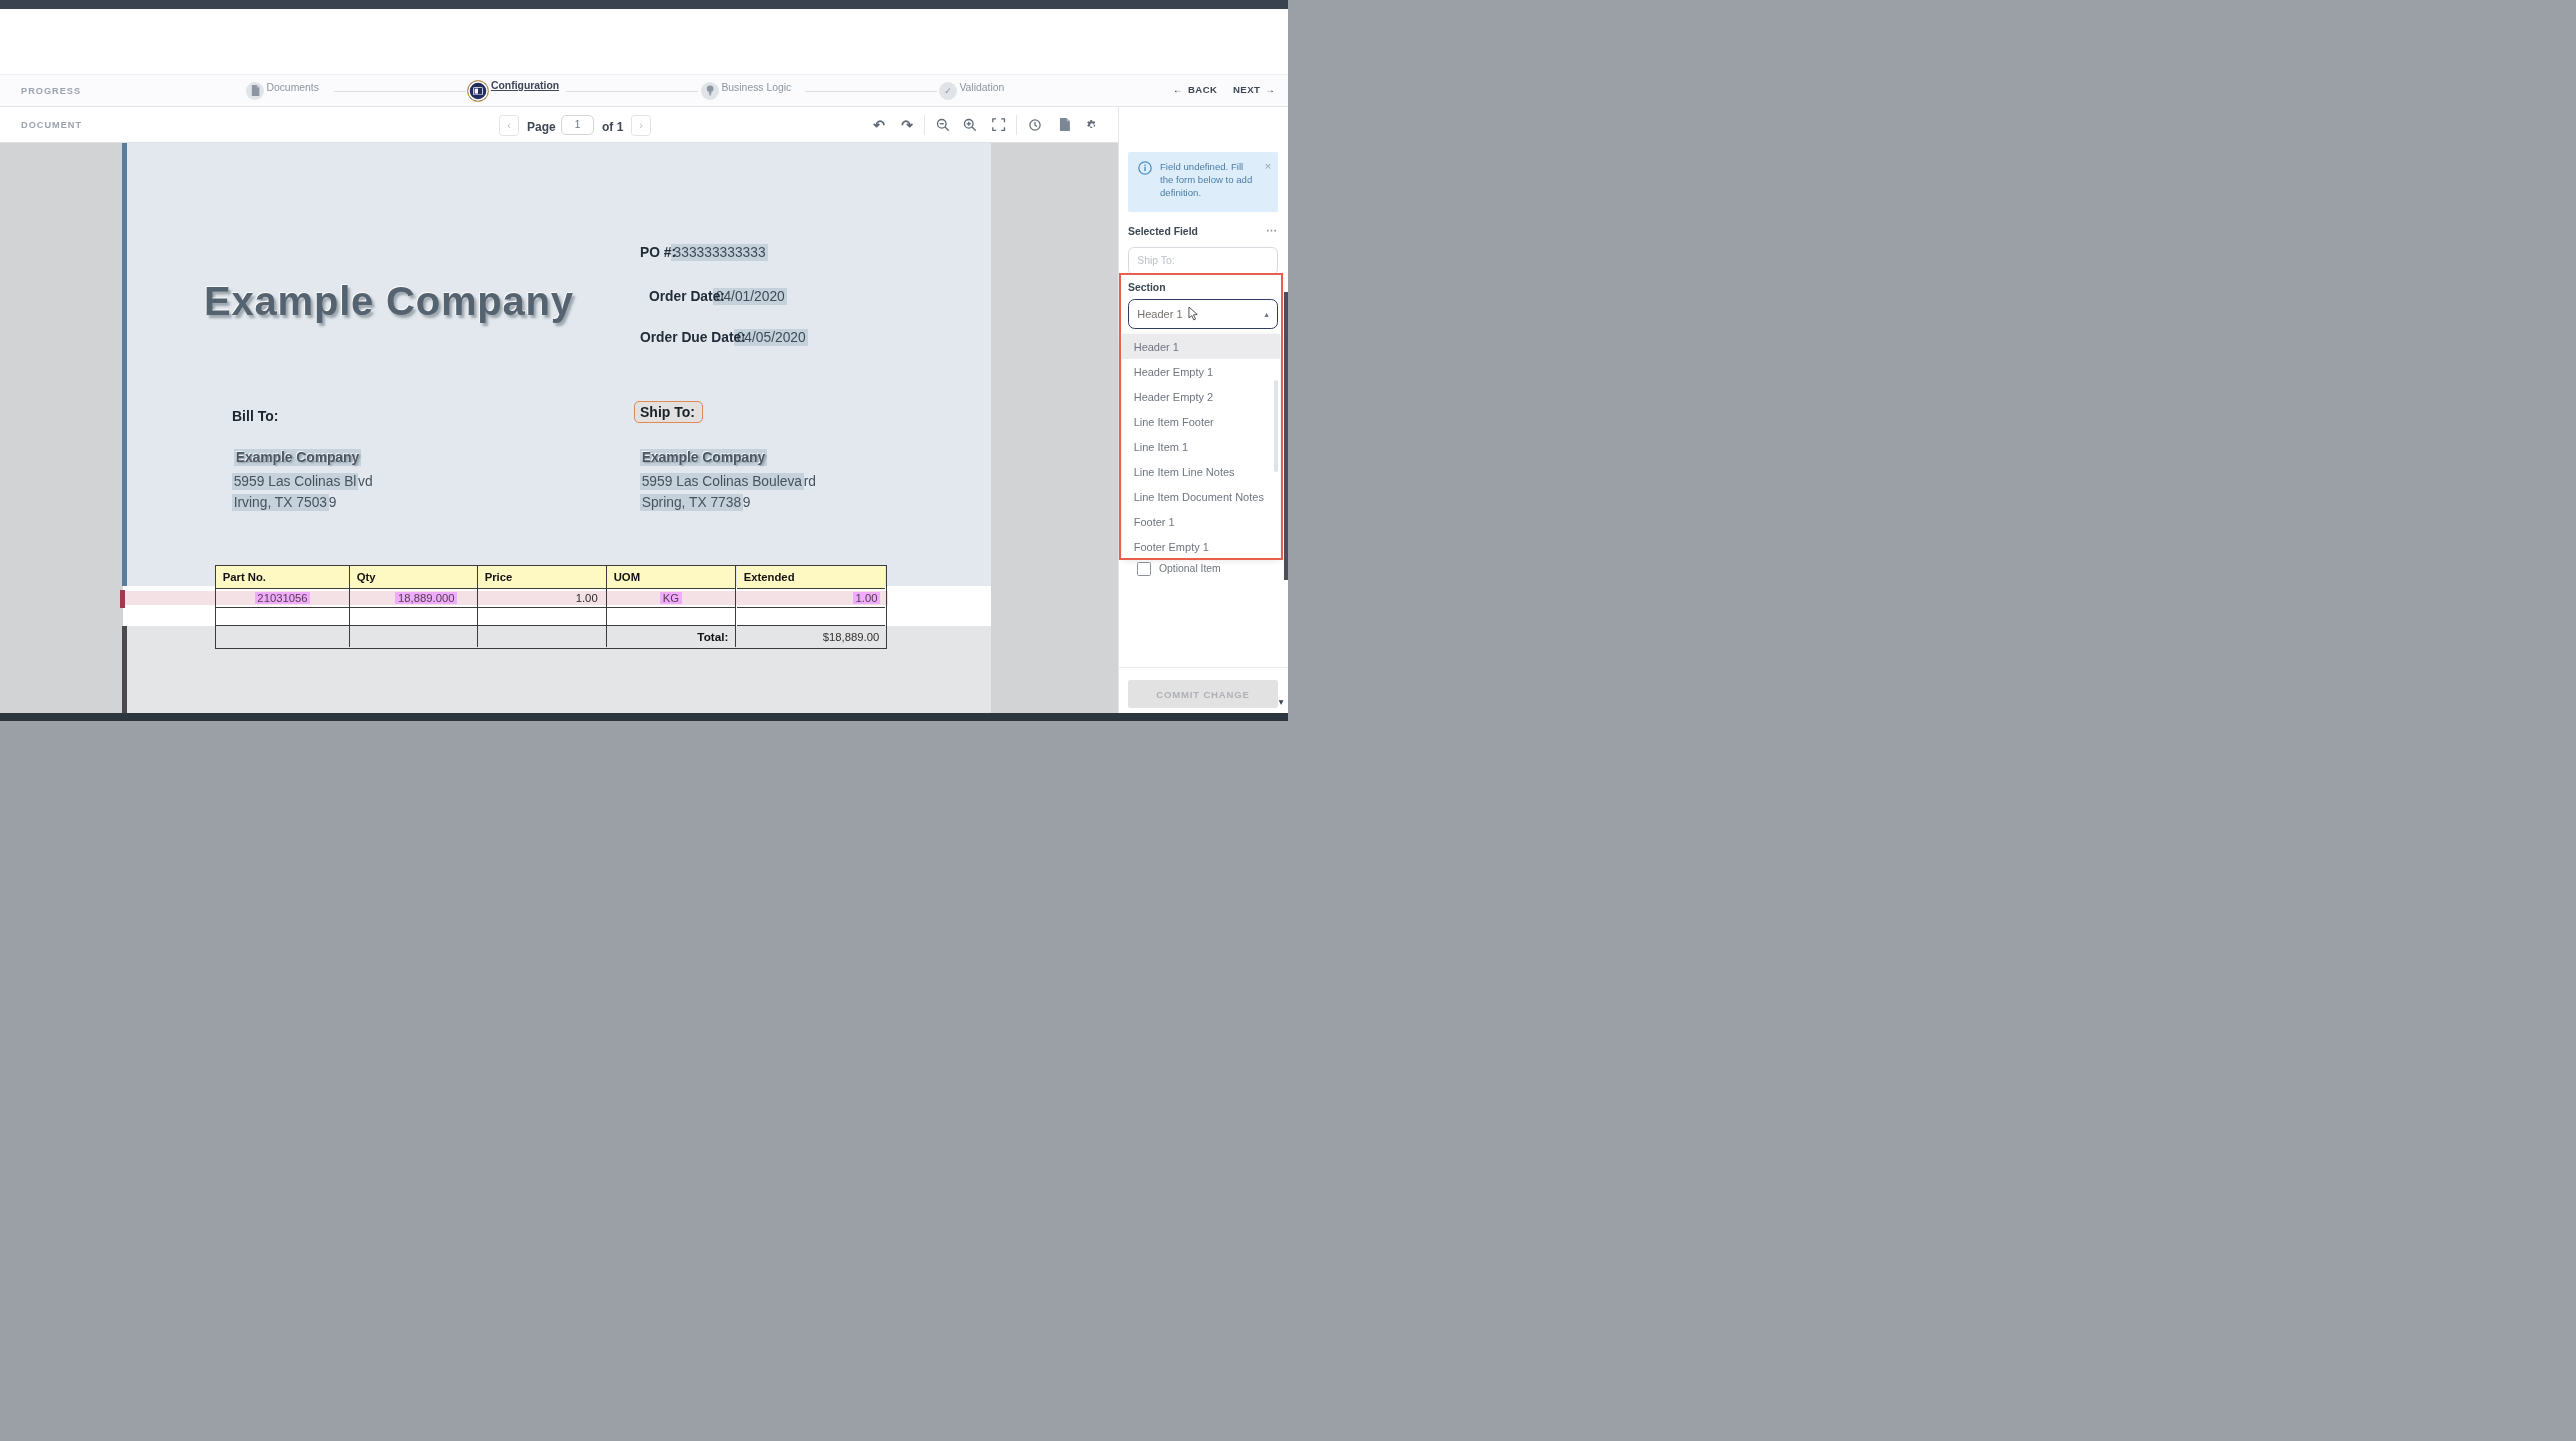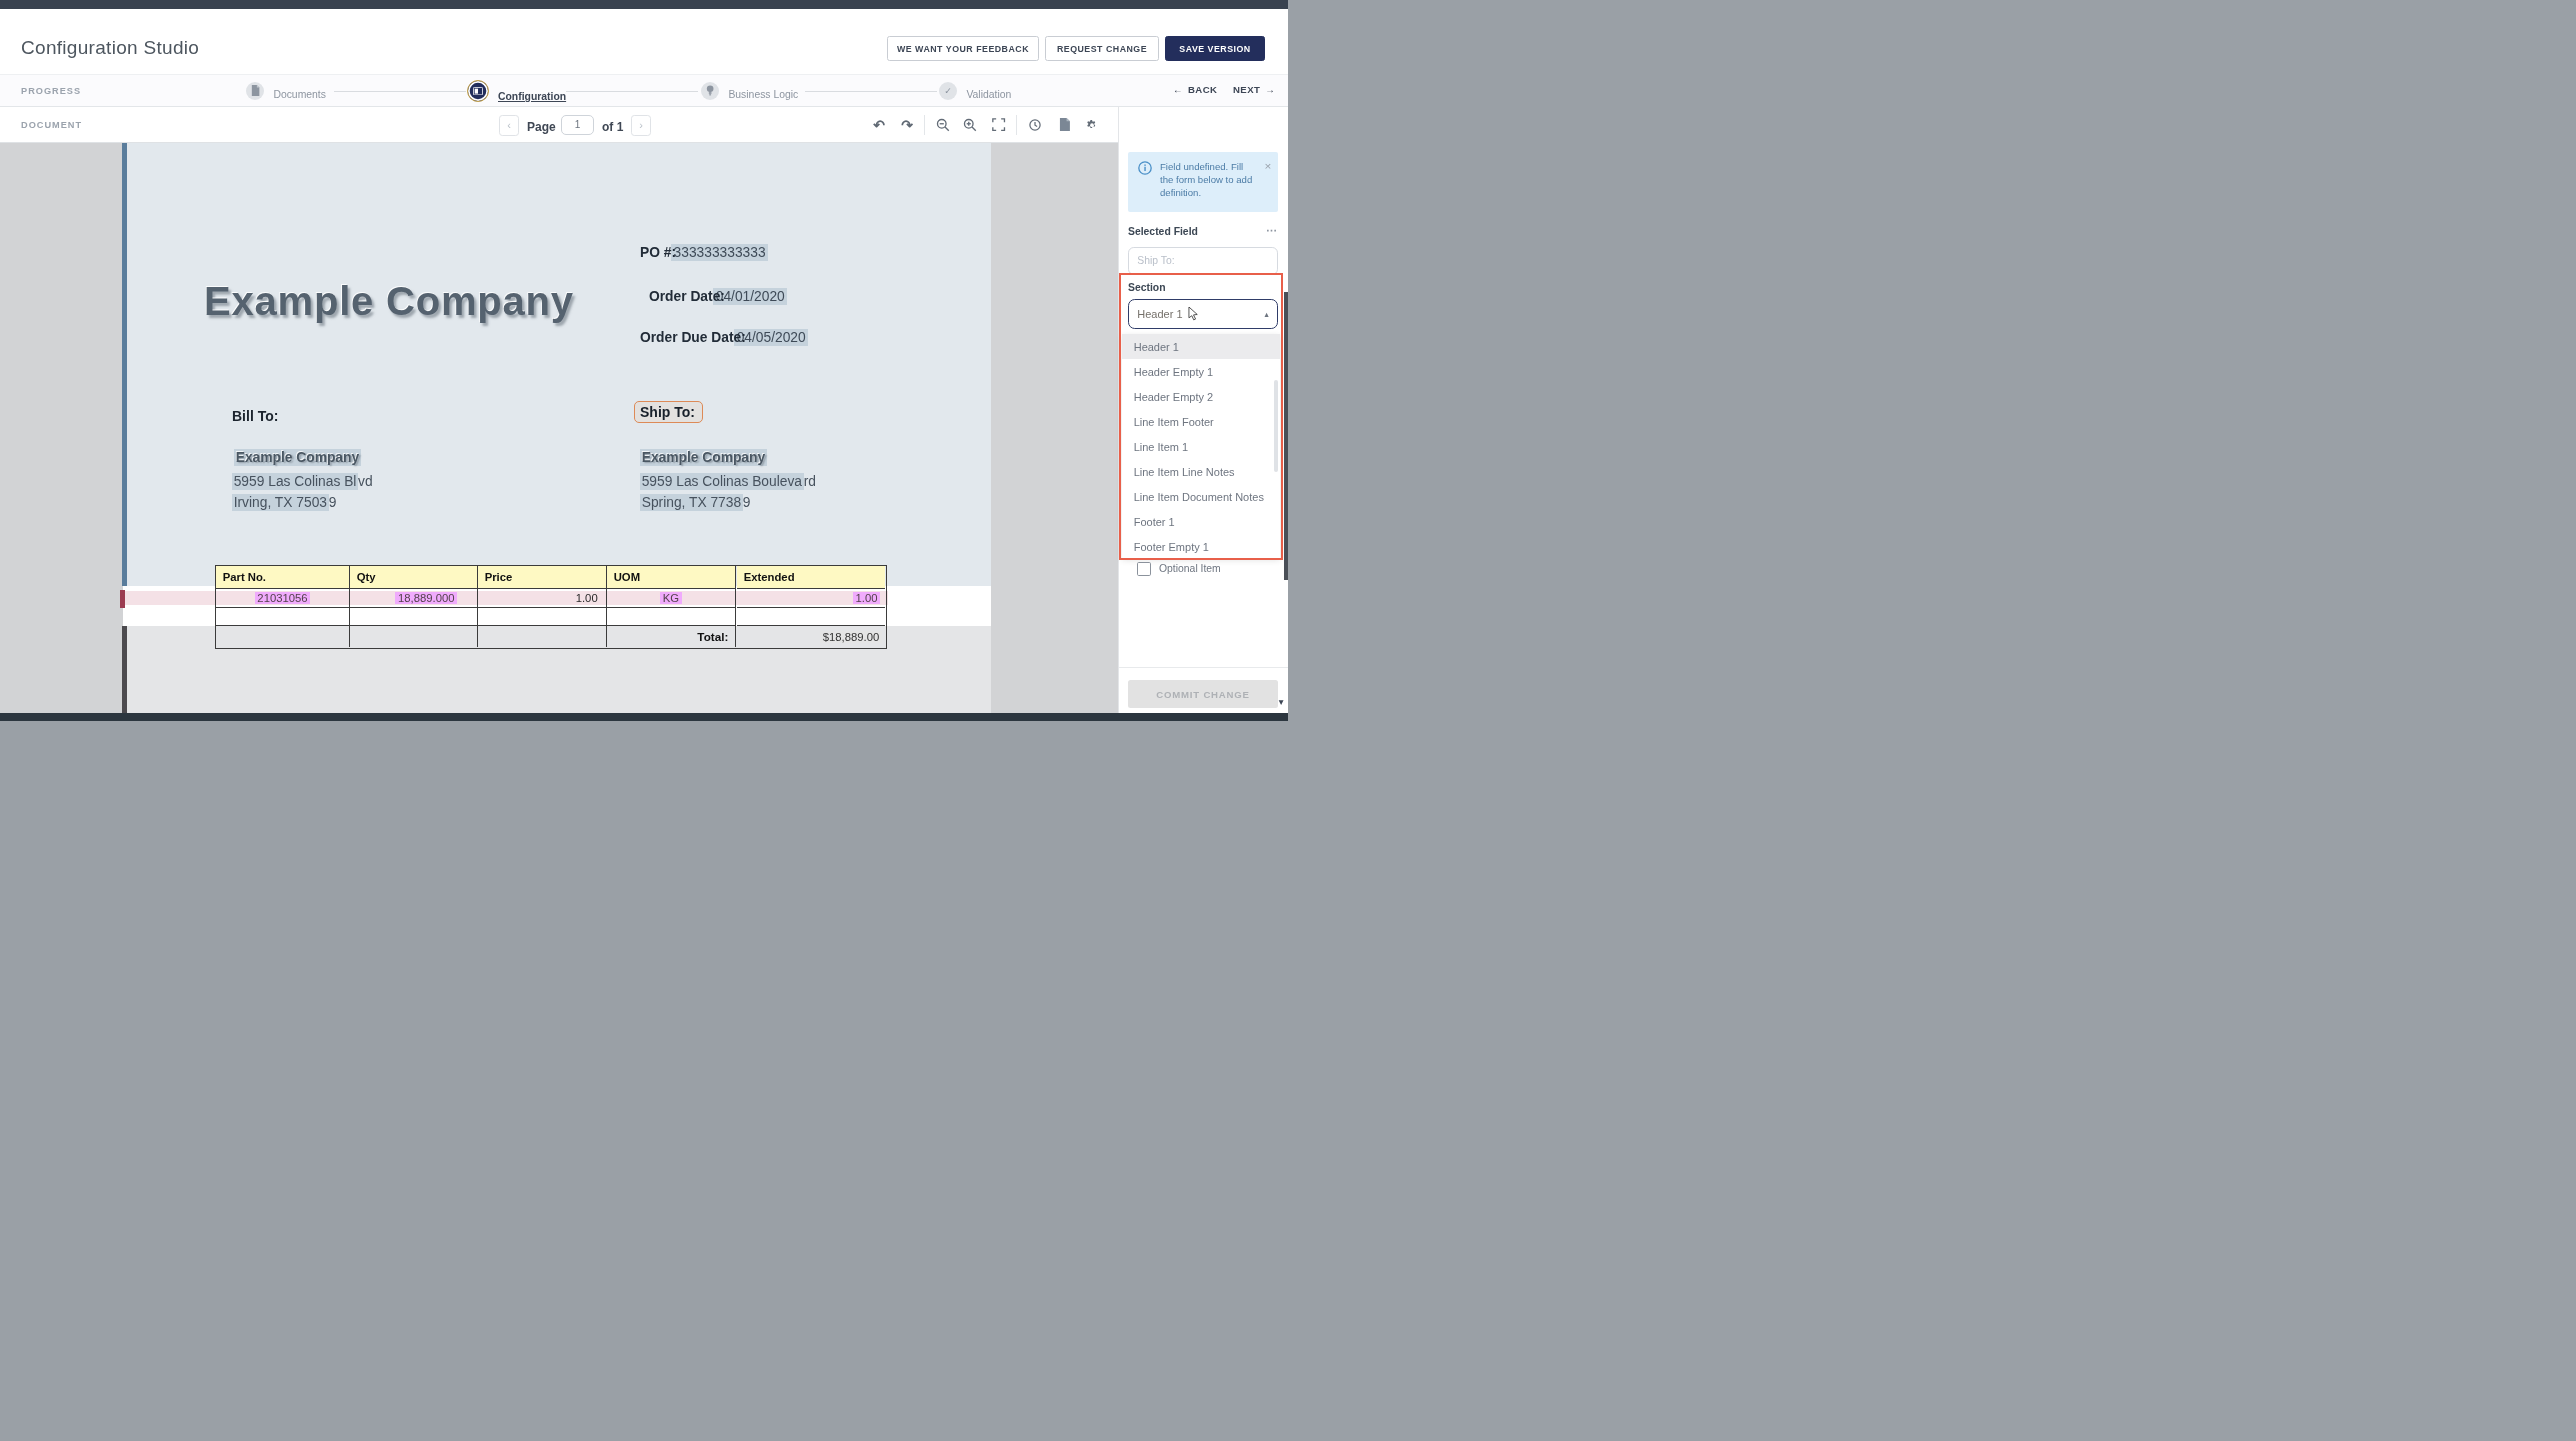--- a/index.html
+++ b/index.html
@@ -14,21 +14,21 @@
   .apphdr{left:0;top:9.2px;width:1288px;height:65px;background:#fff;}
   .apptitle{left:21px;top:28px;font-size:19px;color:#4d565f;letter-spacing:0.3px;}
   .btn{height:25px;border-radius:2.5px;display:flex;align-items:center;justify-content:center;
        font-size:8.8px;font-weight:bold;letter-spacing:0.5px;cursor:pointer;box-sizing:border-box;}
   .btn-outline{background:#fff;border:0.8px solid #c9cdd3;color:#3d4655;}
   .btn-primary{background:#232e5c;border:0.8px solid #232e5c;color:#fff;}
 
   
   .progrow{left:0;top:74px;width:1288px;height:33px;background:#fbfbfd;border-top:0.8px solid #eef0f2;border-bottom:0.8px solid #e3e6e9;box-sizing:border-box;}
   .seclabel{font-size:9.2px;font-weight:bold;letter-spacing:1px;color:#9ba3ad;}
-  .step{display:flex;align-items:flex-end;gap:9px;}
+  .step{display:flex;align-items:flex-start;gap:2px;}
   .stepicon{width:18.4px;height:18.4px;border-radius:50%;background:#e0e3e7;display:flex;align-items:center;justify-content:center;color:#8d95a0;}
   .stepicon.active{width:20px;height:20px;background:#232e5c;border:1.7px solid #c9a54a;box-shadow:0 0 0 1.7px #fff inset;color:#fff;}
   .steplabel{font-size:10.4px;color:#8d95a0;}
   .steplabel.active{color:#3d4655;font-weight:bold;text-decoration:underline;}
   .connector{height:0.8px;background:#d9dce0;}
   .navbtn{display:flex;align-items:center;gap:5px;font-size:9.6px;font-weight:bold;color:#3d4655;cursor:pointer;letter-spacing:0.4px;}
 
   
   .toolrow{left:0;top:107px;width:1288px;height:36px;background:#fff;border-bottom:0.8px solid #dfe2e5;box-sizing:border-box;}
   .pagerbtn{width:18.4px;height:18.4px;border:0.8px solid #e0e3e7;border-radius:3.3px;color:#b9c0c8;font-size:11px;
@@ -99,26 +99,20 @@
   .vscroll-thumb{left:1284px;top:292px;width:4.2px;height:288px;background:#4a4f57;cursor:pointer;}
   .scroll-down{left:1277px;top:697px;font-size:8.3px;color:#3d4655;cursor:pointer;}
 </style>
 </head>
 <body>
 
 <div class="stage">
 
   <div class="abs topbar"></div>
 
-  <div class="abs apphdr">
-    <div class="abs apptitle">Configuration Studio</div>
-    <div class="abs btn btn-outline" style="left:887px;top:27px;width:152px;">WE WANT YOUR FEEDBACK</div>
-    <div class="abs btn btn-outline" style="left:1045px;top:27px;width:114px;">REQUEST CHANGE</div>
-    <div class="abs btn btn-primary" style="left:1165px;top:27px;width:100px;">SAVE VERSION</div>
-  </div>
 
   <div class="abs progrow">
     <div class="abs seclabel" style="left:21px;top:11px;">PROGRESS</div>
 
     <div class="abs step" style="left:246px;top:6.7px;">
       <span class="stepicon">
         <svg width="9.2" height="11" viewBox="0 0 11 13">
             <path d="M1 0h6l3 3v10H1z" fill="#8d95a0"></path>
             <path d="M7 0l3 3H7z" fill="#c4c9cf"></path>
           </svg>

